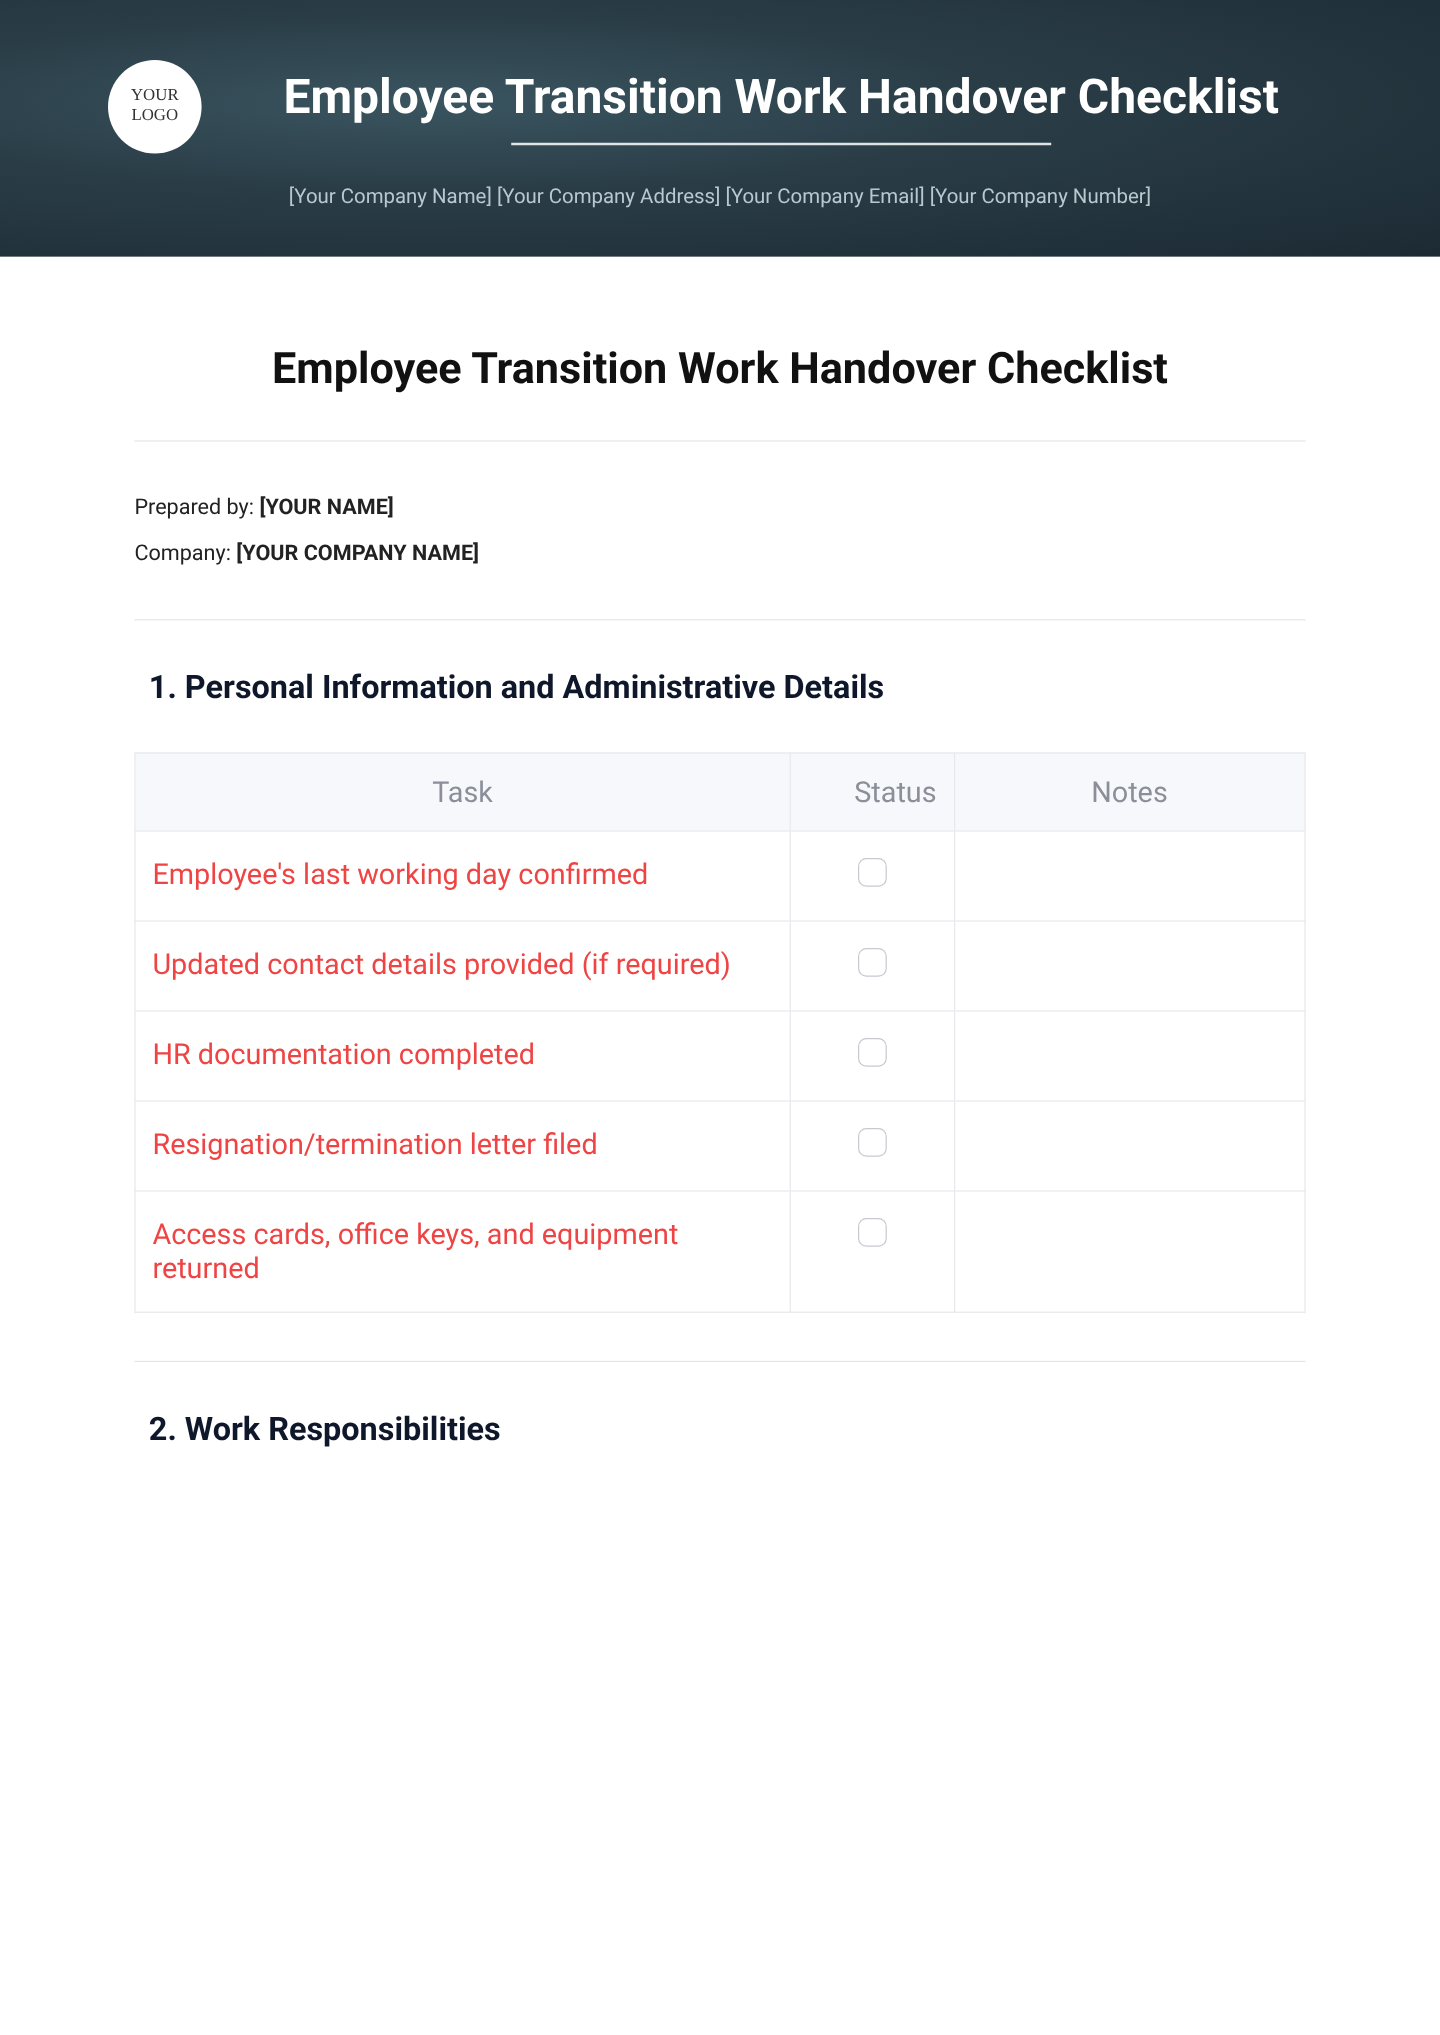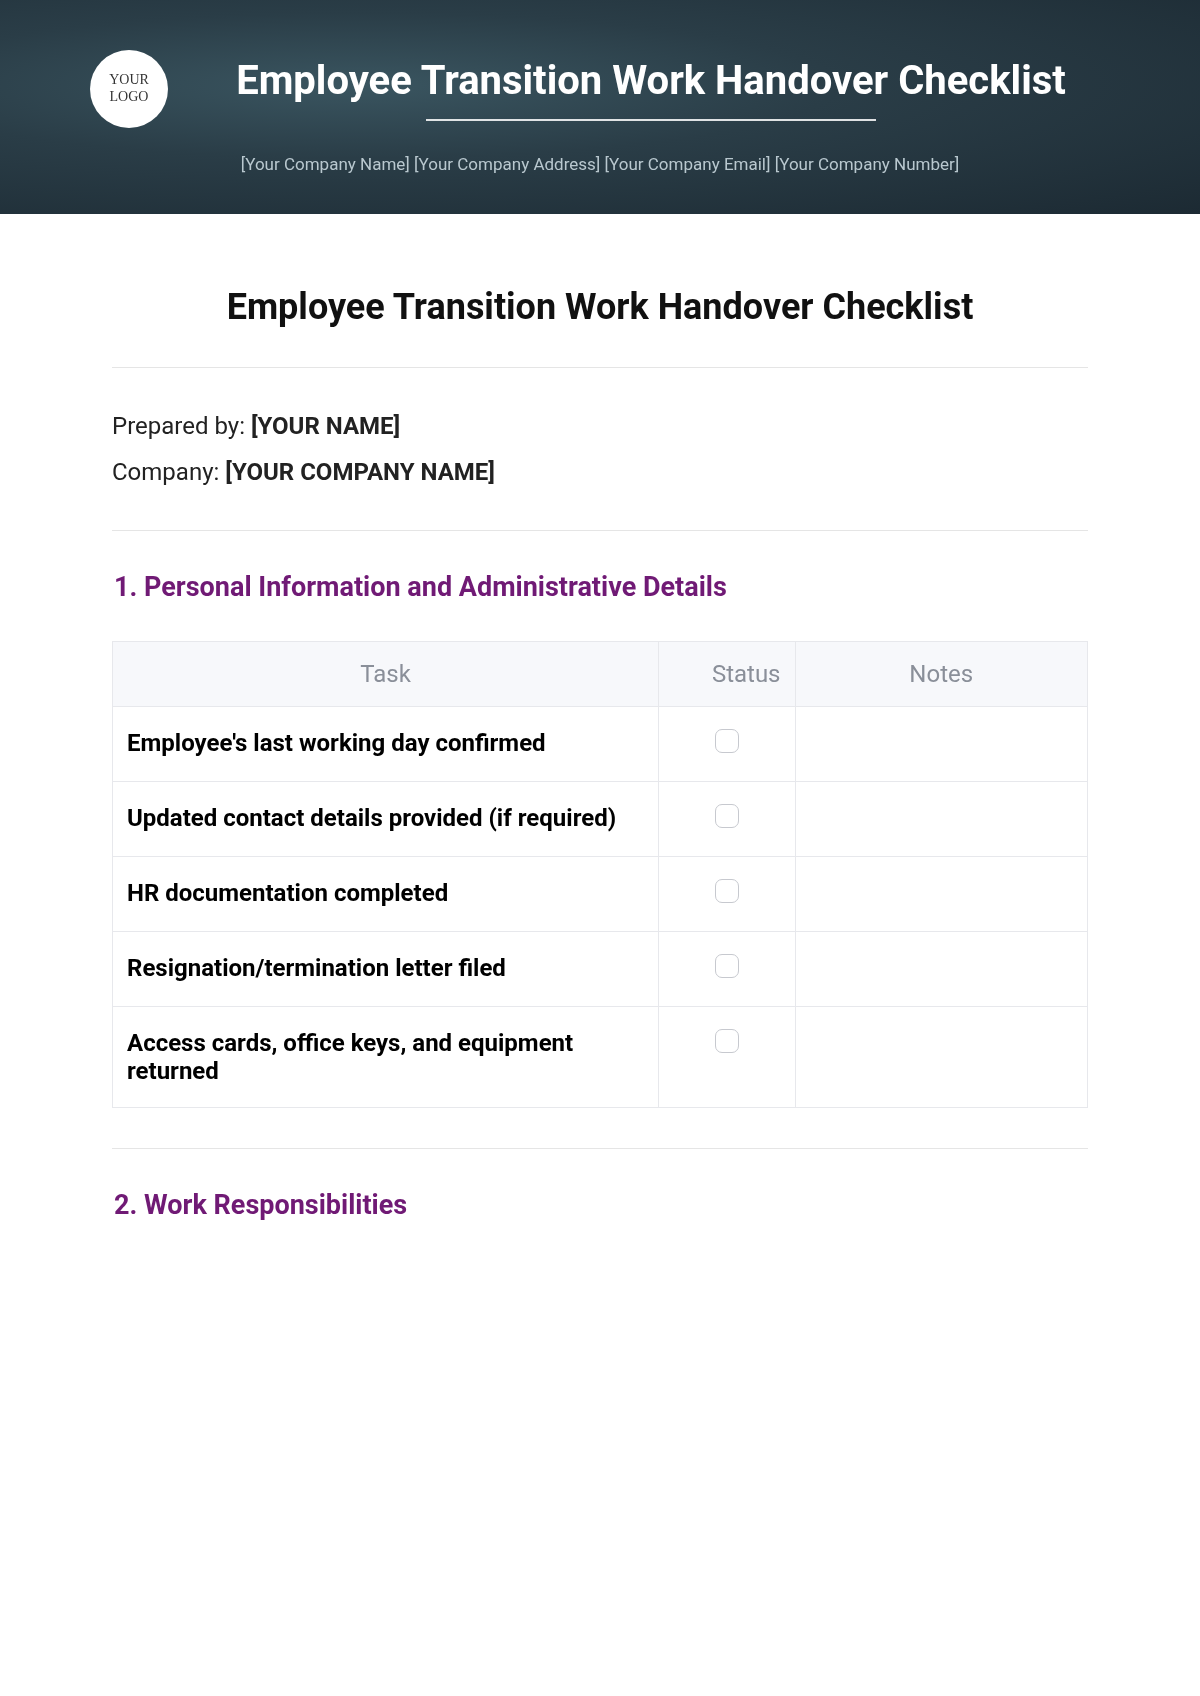--- a/index.html
+++ b/index.html
@@ -75,35 +75,35 @@
     }
     .rule {
       border: none;
       border-top: 1px solid #e5e5e5;
       margin: 0;
     }
     .meta-block {
       padding: 44px 0 44px 0;
     }
     .meta-line {
-      font-size: 24px;
+      font-size: 18px;
       color: #222;
       margin-bottom: 18px;
     }
     .meta-line:last-child {
       margin-bottom: 0;
     }
     .meta-line .bold {
       font-weight: 700;
     }
     .section-heading {
       font-size: 27px;
       font-weight: 700;
-      color: #701a75;
-      margin: 40px 0 38px 2px;
+      color: #0f172a;
+      margin: 40px 0 38px 12px;
     }
     table.checklist {
       width: 100%;
       border-collapse: collapse;
       font-size: 24px;
     }
     table.checklist th {
       background: #f7f8fb;
       color: #8a8f99;
       font-weight: 400;
@@ -118,22 +118,21 @@
       width: 14%;
       text-align: right;
     }
     table.checklist th.notes-col {
       width: 30%;
     }
     table.checklist td {
       border: 1px solid #e7e8ec;
       padding: 22px 14px;
       vertical-align: top;
-      color: #000000;
-      font-weight: bold;
+      color: #ef4444;
     }
     table.checklist td.task-cell {
       text-align: left;
     }
     table.checklist td.status-cell {
       text-align: center;
     }
     .checkbox {
       display: inline-block;
       width: 24px;

